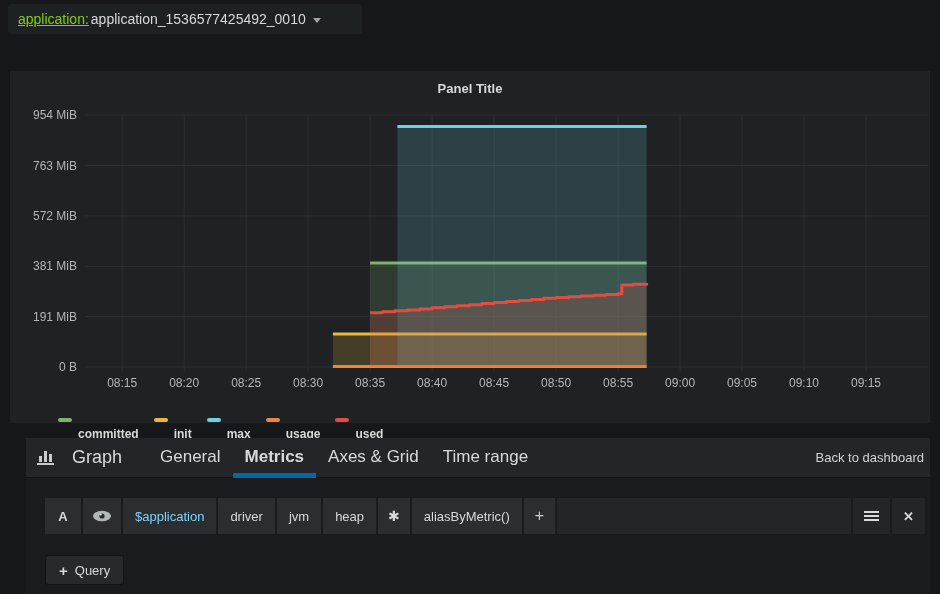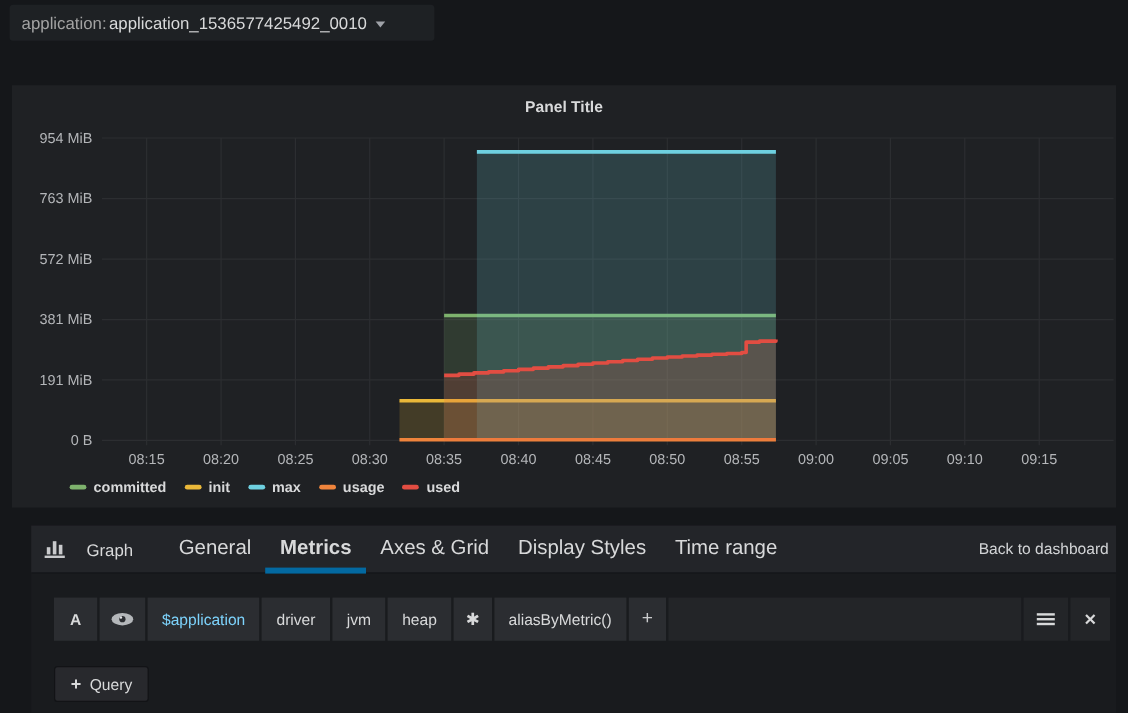--- a/index.html
+++ b/index.html
@@ -3,41 +3,41 @@
 <meta charset="utf-8">
 <style>
   html,body{margin:0;padding:0;width:940px;height:594px;overflow:hidden;
     background:#15171a;font-family:"Liberation Sans",sans-serif;
     -webkit-font-smoothing:antialiased;}
   .abs{position:absolute;}
 
   
   .var-box{left:8px;top:4px;height:30px;min-width:354px;background:#1e2124;
     border-radius:3px;display:flex;align-items:center;padding:0 10px;box-sizing:border-box;}
-  .var-label{color:#a3a3a3;font-size:14px;}
+  .var-label{color:#84cc16;font-size:14px;text-decoration:underline;}
   .var-value{color:#d8d9da;font-size:14px;margin-left:2px;cursor:pointer;display:flex;align-items:center;}
   .caret{width:0;height:0;border-left:4px solid transparent;border-right:4px solid transparent;
     border-top:5px solid #9fa2a8;margin-left:7px;margin-top:2px;}
 
   
   .panel{left:10px;top:71px;width:920px;height:352px;background:#1f2124;}
   .panel-title{position:absolute;top:10px;left:0;width:100%;text-align:center;
     color:#d8d9da;font-size:13px;font-weight:bold;}
   .chart-svg{position:absolute;left:0;top:26px;}
   .legend{position:absolute;left:48px;top:328px;display:flex;align-items:center;gap:15px;}
   .legend-item{display:flex;align-items:center;gap:6px;cursor:pointer;}
   .legend-swatch{width:14px;height:4px;border-radius:2px;display:inline-block;}
-  .legend-label{color:#d8d9da;font-size:12px;font-weight:600;}
+  .legend-label{color:#d8d9da;font-size:12px;font-weight:600;margin-top:28px;}
 
   
   .editor{left:26px;top:438px;width:904px;height:156px;background:#191b1e;}
   .tabbar{position:absolute;left:0;top:0;width:100%;height:40px;background:#232529;
     border-bottom:1px solid #121316;display:flex;align-items:center;box-sizing:border-box;}
   .graph-icon{margin:0 14px 0 11px;display:flex;align-items:center;}
-  .panel-type{color:#d8d9da;font-size:14px;margin-right:26px;text-align:right;}
+  .panel-type{color:#d8d9da;font-size:18px;margin-right:26px;text-align:right;}
   .tab{color:#d8d9da;font-size:17px;padding:0 12px;height:40px;line-height:38px;
     cursor:pointer;box-sizing:border-box;}
   .tab.active{font-weight:bold;border-bottom:5px solid #0369a1;}
   .back-link{margin-left:auto;margin-right:6px;color:#d2d4d6;font-size:13px;cursor:pointer;}
 
   .query-row{position:absolute;left:19px;top:60px;width:880px;height:36px;
     display:flex;align-items:stretch;gap:2px;}
   .qcell{background:#2b2d31;color:#d8d9da;font-size:13px;display:flex;
     align-items:center;justify-content:center;padding:0 12px;cursor:pointer;white-space:nowrap;}
   .qcell.ref{width:12px;font-weight:bold;}
@@ -150,21 +150,20 @@
         <rect x="2" y="8" width="3" height="6" fill="#c9cacc"></rect>
         <rect x="7" y="3" width="3" height="11" fill="#c9cacc"></rect>
         <rect x="12" y="6" width="3" height="8" fill="#c9cacc"></rect>
         <rect x="0" y="15" width="17" height="2" fill="#c9cacc"></rect>
       </svg>
     </span>
     <span class="panel-type">Graph</span>
     <span class="tab">General</span>
     <span class="tab active">Metrics</span>
     <span class="tab">Axes &amp; Grid</span>
-    <span class="tab">Display Styles</span>
     <span class="tab">Time range</span>
     <span class="back-link">Back to dashboard</span>
   </div>
 
   <div class="query-row">
     <div class="qcell ref">A</div>
     <div class="qcell eye-cell">
       <svg width="20" height="12" viewBox="0 0 20 12">
         <ellipse cx="10" cy="6" rx="9" ry="5.2" fill="#b4b7ba"></ellipse>
         <circle cx="10" cy="6" r="2.6" fill="#2b2d31"></circle>

